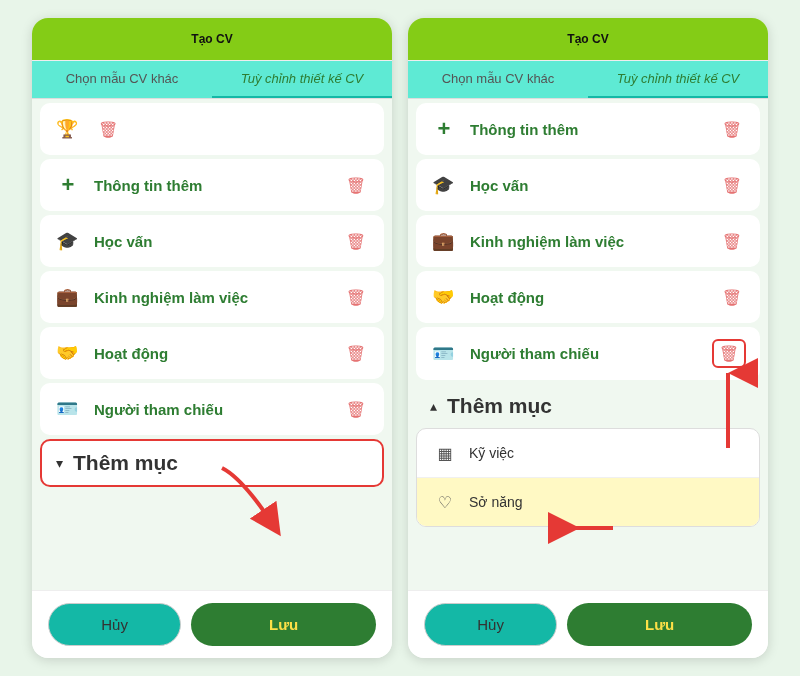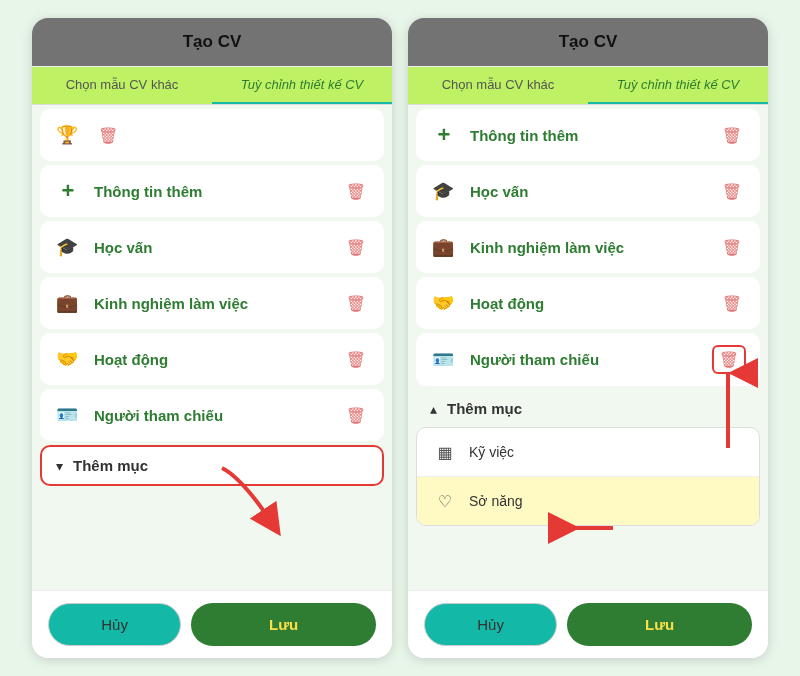--- a/index.html
+++ b/index.html
@@ -17,31 +17,31 @@
       width: 360px;
       background: #f0f8f0;
       border-radius: 16px;
       overflow: hidden;
       box-shadow: 0 2px 12px rgba(0,0,0,0.15);
       display: flex;
       flex-direction: column;
       height: 640px;
     }
     .panel-title {
-      background: #737373;
+      background: #84cc16;
       text-align: center;
       padding: 14px;
-      font-size: 17px;
+      font-size: 12px;
       font-weight: 600;
       color: #111;
       border-bottom: 1px solid #eee;
     }
     .tabs {
       display: flex;
-      background: #bef264;
+      background: #5eead4;
       border-bottom: 1px solid #ddd;
     }
     .tab {
       flex: 1;
       text-align: center;
       padding: 10px 6px;
       font-size: 13px;
       color: #555;
       cursor: pointer;
       border-bottom: 2px solid transparent;
@@ -103,21 +103,21 @@
       align-items: center;
       padding: 10px 14px;
       gap: 10px;
       cursor: pointer;
     }
     .them-muc-header .chevron {
       font-size: 14px;
       color: #333;
     }
     .them-muc-header .label {
-      font-size: 15px;
+      font-size: 21px;
       font-weight: 600;
       color: #333;
     }
     .them-muc-dropdown {
       background: white;
       border-radius: 10px;
       margin: 0 0 4px 0;
       overflow: hidden;
       border: 1px solid #ddd;
     }

